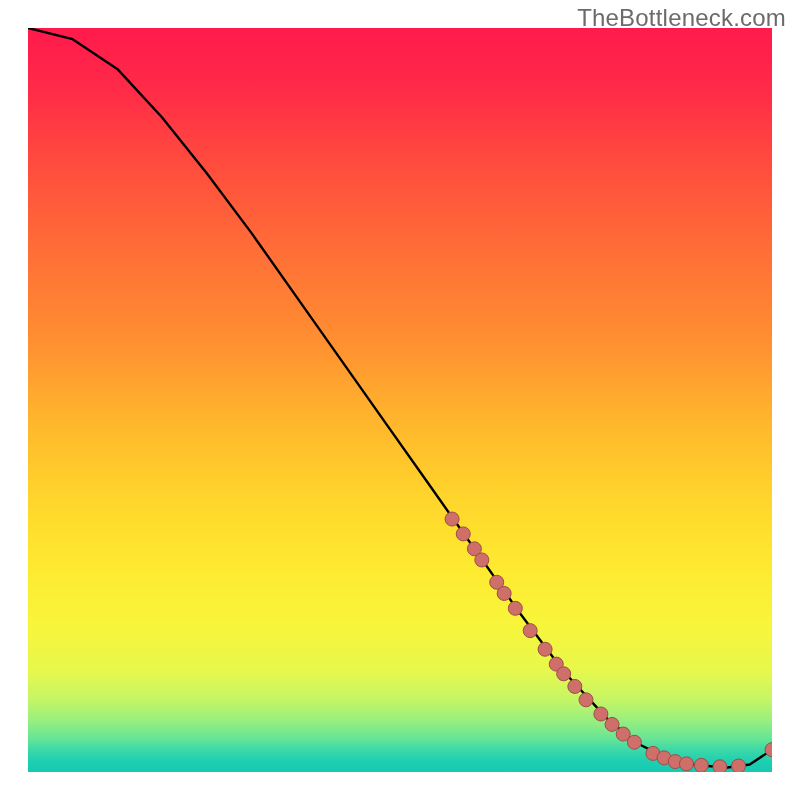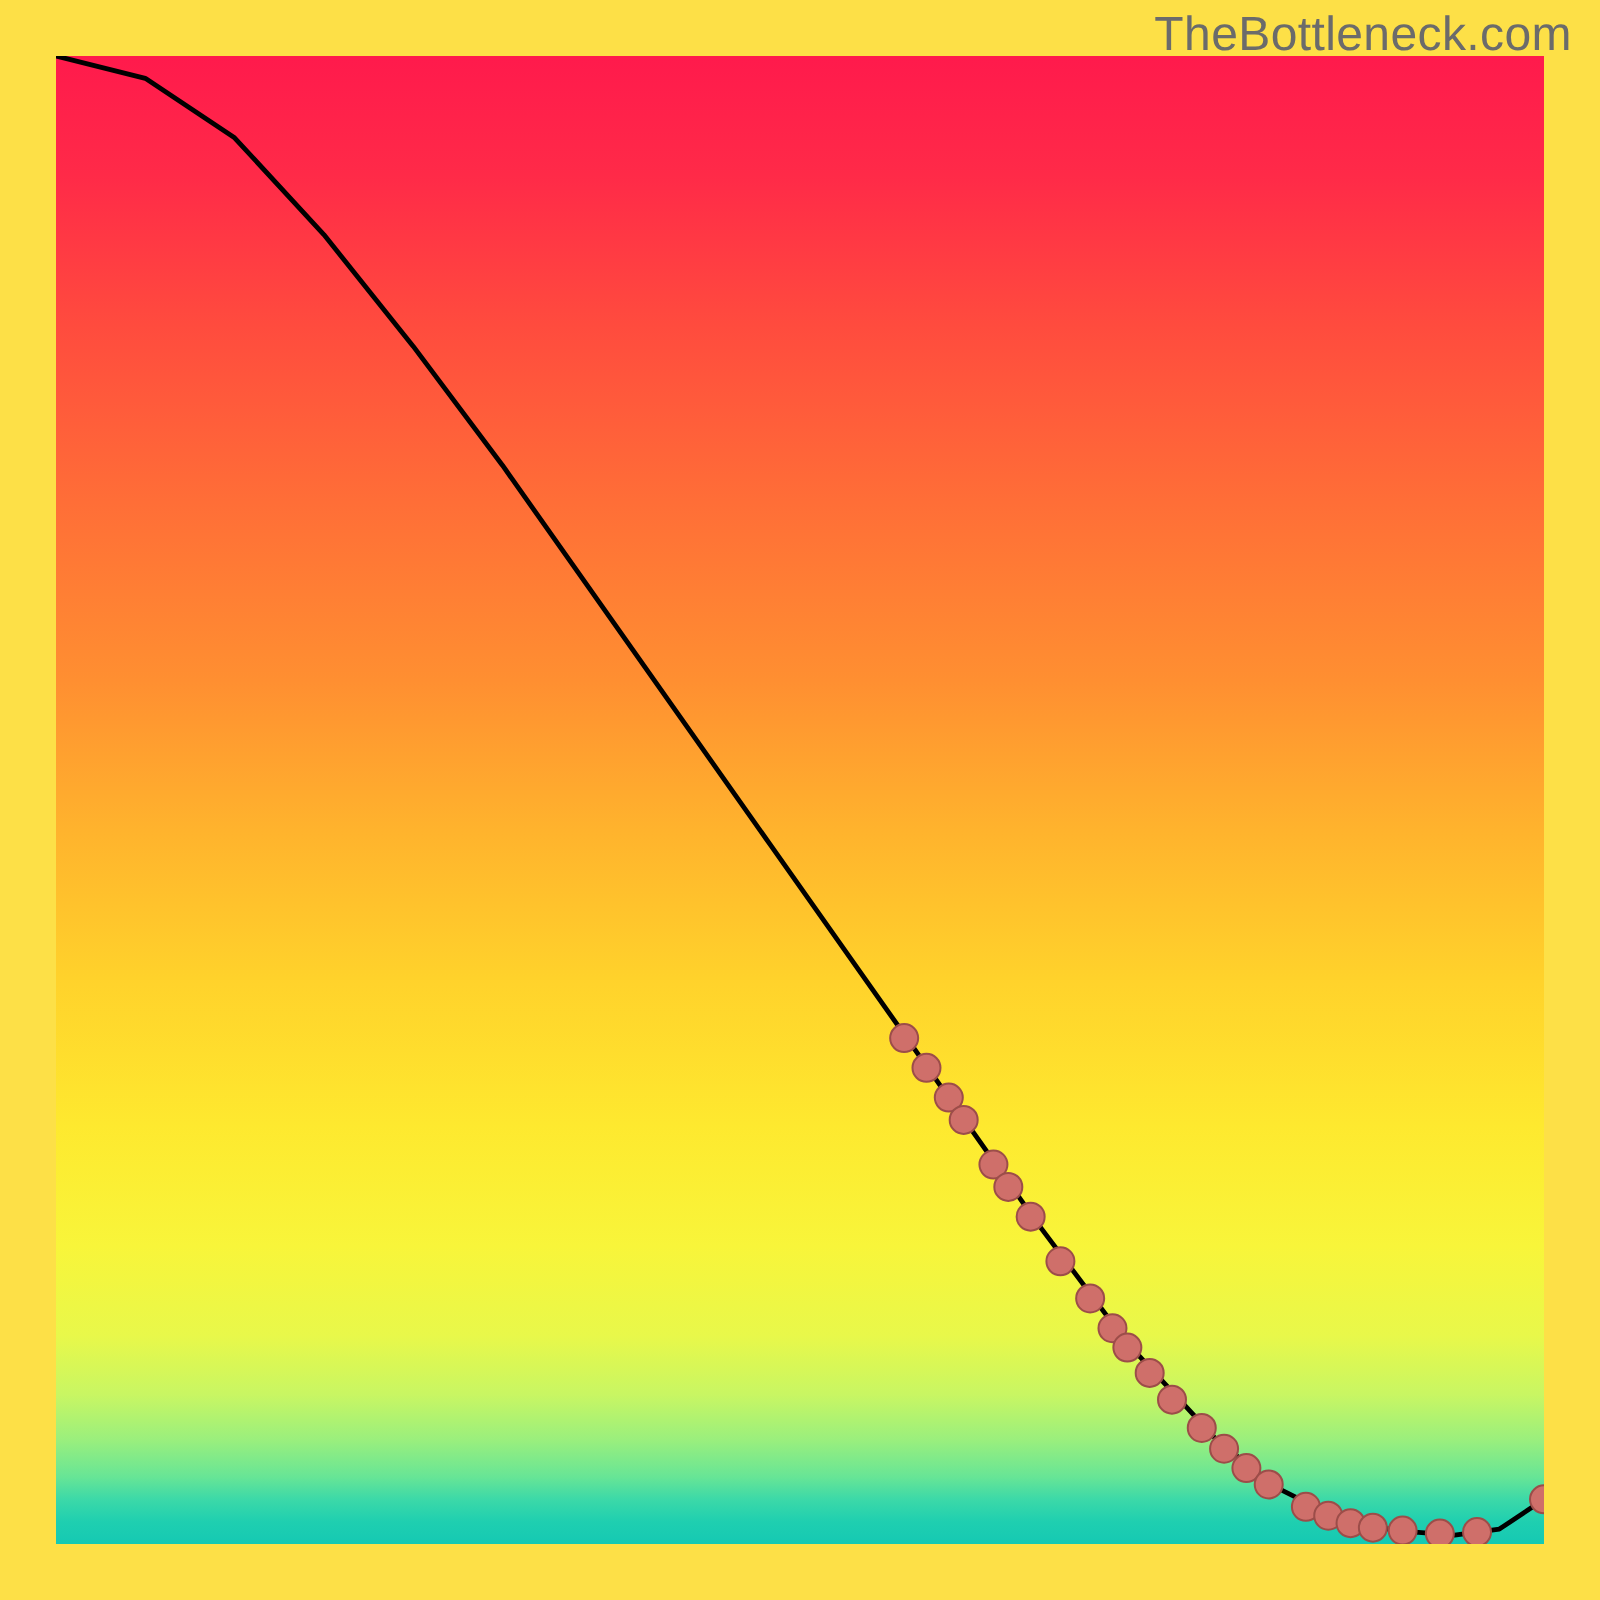--- a/index.html
+++ b/index.html
@@ -8,21 +8,21 @@
     width: 800px;
     height: 800px;
     background: #000;
     overflow: hidden;
     font-family: Arial, Helvetica, sans-serif;
   }
   .frame {
     position: relative;
     width: 800px;
     height: 800px;
-    background: #fde047;
+    background: #ffffff;
   }
   .watermark {
     position: absolute;
     top: 4px;
     right: 14px;
     color: #6b6b6b;
     font-size: 24px;
     font-weight: 500;
     letter-spacing: 0.2px;
     z-index: 5;

